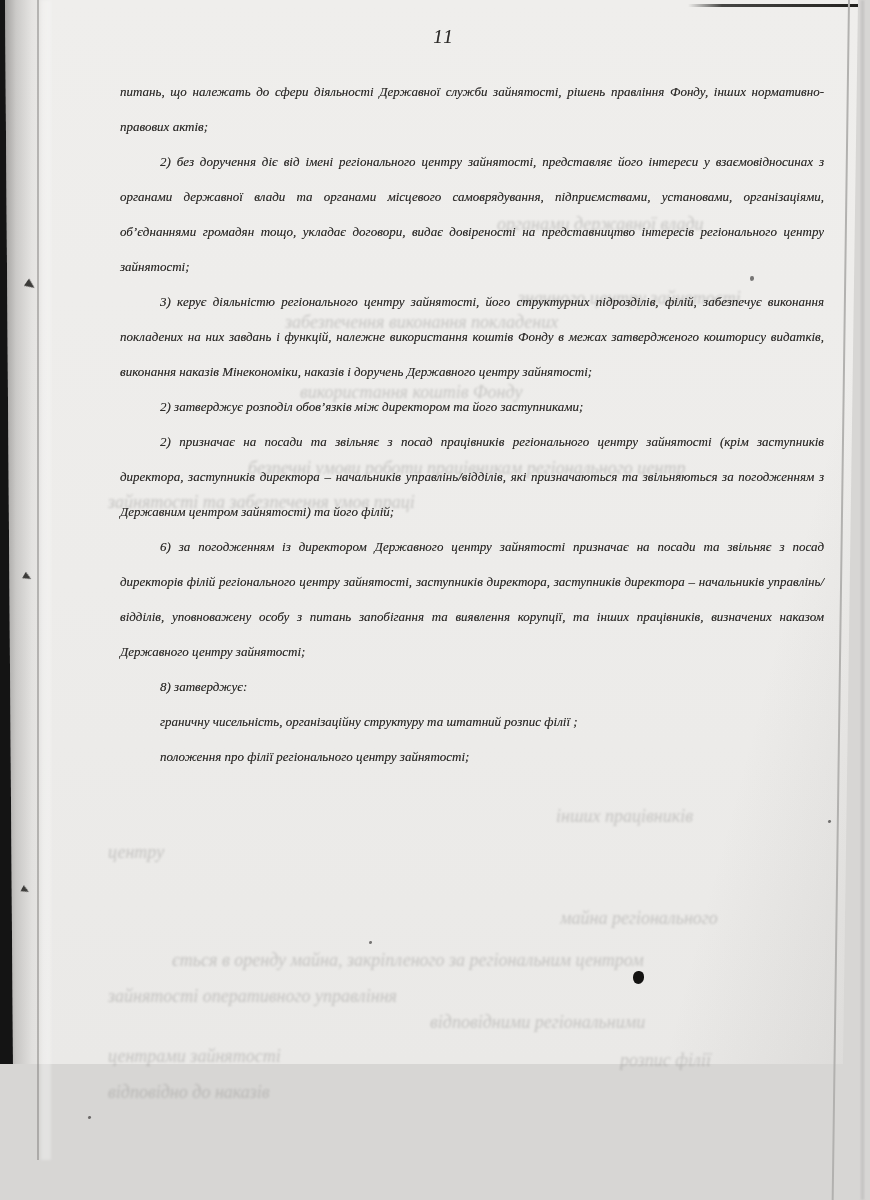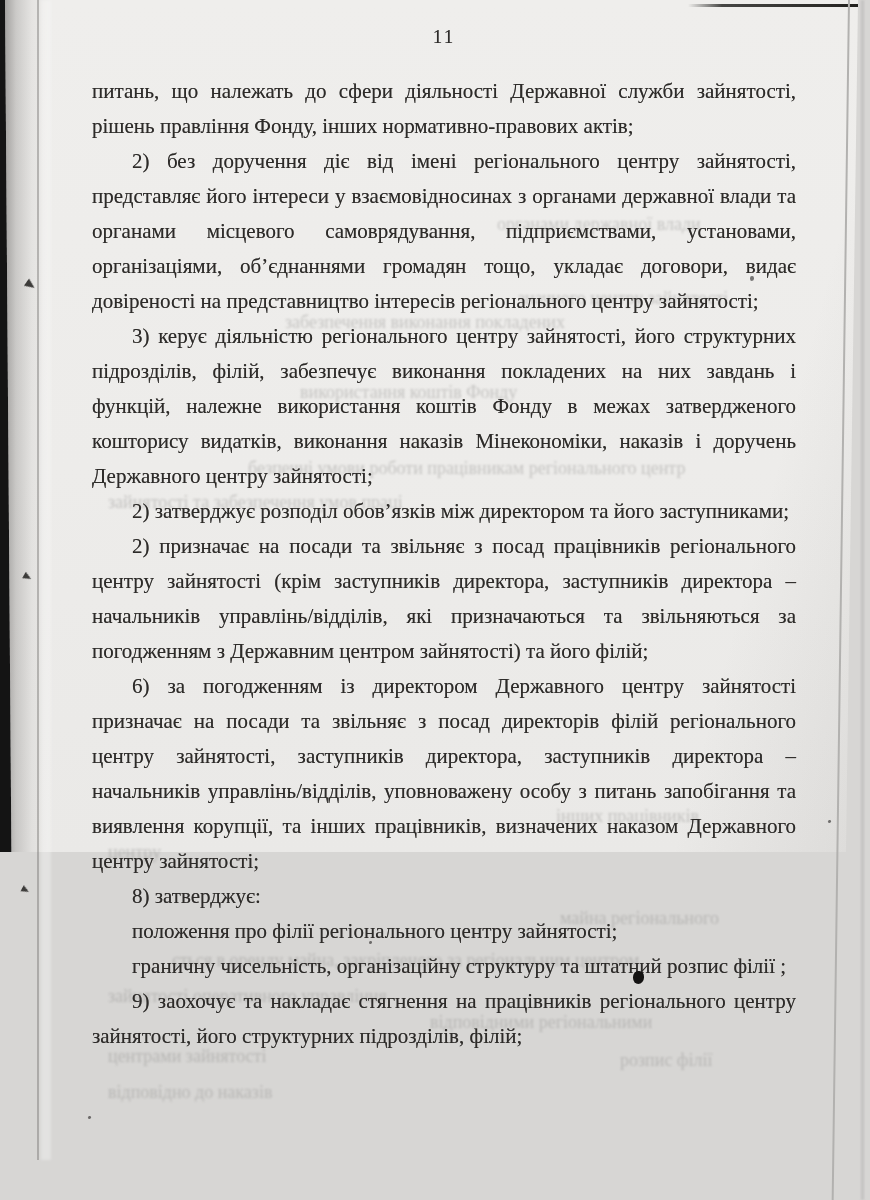--- a/index.html
+++ b/index.html
@@ -2,22 +2,23 @@
 <html lang="uk"><head>
 <meta charset="utf-8">
 <style>
   html,body{margin:0;padding:0;}
   body{
     width:870px;height:1200px;overflow:hidden;
     font-family:"Liberation Serif","DejaVu Serif",serif;
     background:#d7d6d4;
   }
   #scan{
-    position:relative;width:870px;height:852px;
+    position:relative;width:870px;height:1064px;
     background:linear-gradient(to right,#141414 0 18px,#d7d6d4 18px 100%);
+    font-style:italic;
   }
   
   #scan::after{
     content:"";position:absolute;top:0;left:861px;width:3px;height:1200px;
     background:rgba(160,159,157,.35);filter:blur(1px);
   }
   #paper{
     position:absolute;inset:0;
     clip-path:polygon(5px 0,858px 0,841px 1200px,14px 1200px);
     background:
@@ -42,22 +43,22 @@
     position:absolute;top:0;left:848px;width:2px;height:1202px;
     background:#b2b1af;transform:rotate(.78deg);transform-origin:top center;
     filter:blur(.4px);
   }
   #page-number{
     position:absolute;left:92px;top:26px;width:704px;
     text-align:center;font-size:19px;letter-spacing:2px;color:#2f2d2b;
     text-shadow:0 0 .5px rgba(40,40,40,.6);
   }
   #doc-body{
-    position:absolute;left:92px;top:74px;width:704px;
-    font-size:21px;line-height:35px;color:#2d2b29;
+    position:absolute;left:120px;top:74px;width:704px;
+    font-size:13px;line-height:35px;color:#2d2b29;
     text-shadow:0 0 .5px rgba(45,43,41,.55);
   }
   #doc-body p{margin:0;text-align:justify;hyphens:none;}
   #doc-body p.indent{text-indent:40px;}
   .ghost{
     position:absolute;font-size:18px;line-height:20px;color:#8e8d8b;
     opacity:.42;filter:blur(1.1px);white-space:nowrap;overflow:hidden;
   }
   .ink-dot{position:absolute;background:#141312;border-radius:50% 45% 55% 50%;}
   .edge-mark{
@@ -95,23 +96,22 @@
       </div>
 
     <div id="doc-body">
         <p class="">питань, що належать до сфери діяльності Державної служби зайнятості, рішень правління Фонду, інших нормативно-правових актів;</p>
         <p class="indent">2) без доручення діє від імені регіонального центру зайнятості, представляє його інтереси у взаємовідносинах з органами державної влади та органами місцевого самоврядування, підприємствами, установами, організаціями, об’єднаннями громадян тощо, укладає договори, видає довіреності на представництво інтересів регіонального центру зайнятості;</p>
         <p class="indent">3) керує діяльністю регіонального центру зайнятості, його структурних підрозділів, філій, забезпечує виконання покладених на них завдань і функцій, належне використання коштів Фонду в межах затвердженого кошторису видатків, виконання наказів Мінекономіки, наказів і доручень Державного центру зайнятості;</p>
         <p class="indent">2) затверджує розподіл обов’язків між директором та його заступниками;</p>
         <p class="indent">2) призначає на посади та звільняє з посад працівників регіонального центру зайнятості (крім заступників директора, заступників директора – начальників управлінь/відділів, які призначаються та звільняються за погодженням з Державним центром зайнятості) та його філій;</p>
         <p class="indent">6) за погодженням із директором Державного центру зайнятості призначає на посади та звільняє з посад директорів філій регіонального центру зайнятості, заступників директора, заступників директора – начальників управлінь/відділів, уповноважену особу з питань запобігання та виявлення корупції, та інших працівників, визначених наказом Державного центру зайнятості;</p>
         <p class="indent">8) затверджує:</p>
+        <p class="indent">граничну чисельність, організаційну структуру та штатний розпис філії ;</p>
         <p class="indent">положення про філії регіонального центру зайнятості;</p>
-        <p class="indent">граничну чисельність, організаційну структуру та штатний розпис філії ;</p>
-        <p class="indent">9) заохочує та накладає стягнення на працівників регіонального центру зайнятості, його структурних підрозділів, філій;</p>
       </div>
 
     <div id="marks-layer">
         <div class="ink-dot" style="left: 633px; top: 971px; width: 11px; height: 12.65px;"></div>
         <div class="ink-dot" style="left: 750px; top: 276px; width: 4px; height: 4.6px; opacity: 0.55;"></div>
         <div class="ink-dot" style="left: 369px; top: 941px; width: 3px; height: 3.45px; opacity: 0.55;"></div>
         <div class="ink-dot" style="left: 88px; top: 1116px; width: 3px; height: 3.45px; opacity: 0.55;"></div>
         <div class="ink-dot" style="left: 828px; top: 820px; width: 3px; height: 3.45px; opacity: 0.55;"></div>
         <div class="edge-mark" style="left: 26px; top: 281px; transform: rotate(35deg) scale(1.1);"></div>
         <div class="edge-mark" style="left: 23px; top: 573px; transform: rotate(30deg) scale(0.9);"></div>

